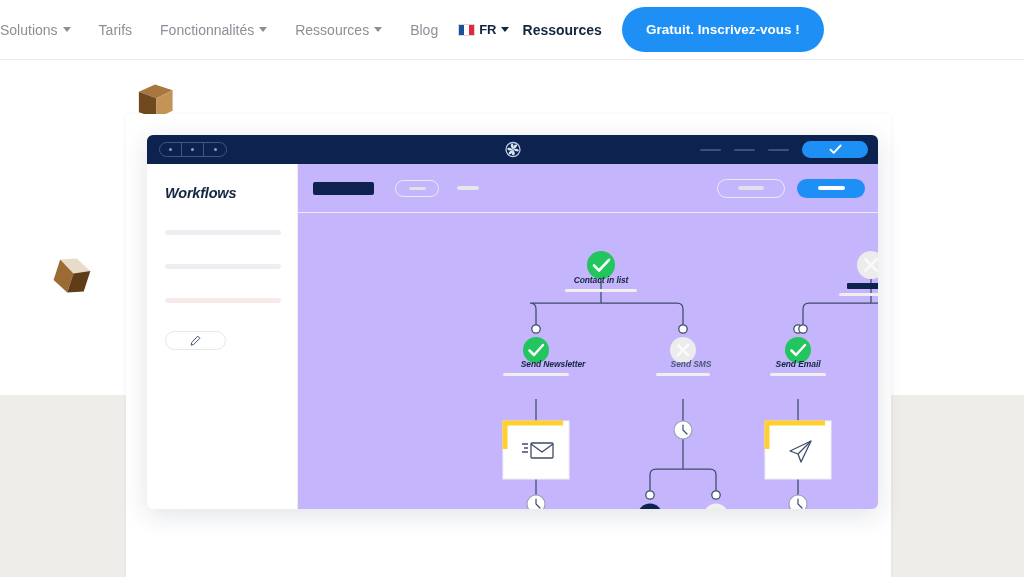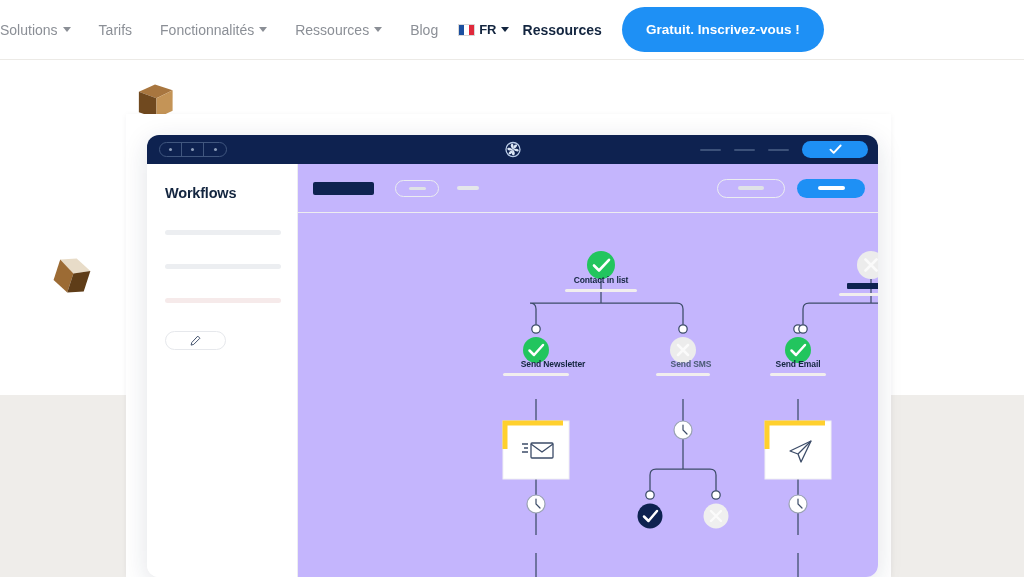--- a/index.html
+++ b/index.html
@@ -96,25 +96,26 @@
   
   .app-frame {
     position: absolute; left: 126px; top: 114px;
     width: 765px; height: 463px;
     background: #ffffff;
     padding: 21px 13px 0 21px;
     box-shadow: 0 1px 6px rgba(20,30,60,0.05);
   }
   .app-window {
     position: relative;
-    width: 731px; height: 442px;
+    width: 731px; height: 374px;
     background: #ffffff;
-    border-radius: 12px;
+    border-radius: 6px;
     box-shadow: 0 6px 26px rgba(20,35,70,0.13);
     overflow: hidden;
+    font-style: italic;
   }
 
   .titlebar {
     height: 29px; background: #0e2250;
     display: flex; align-items: center;
     position: relative;
   }
   .traffic {
     margin-left: 12px;
     display: flex; align-items: center;

